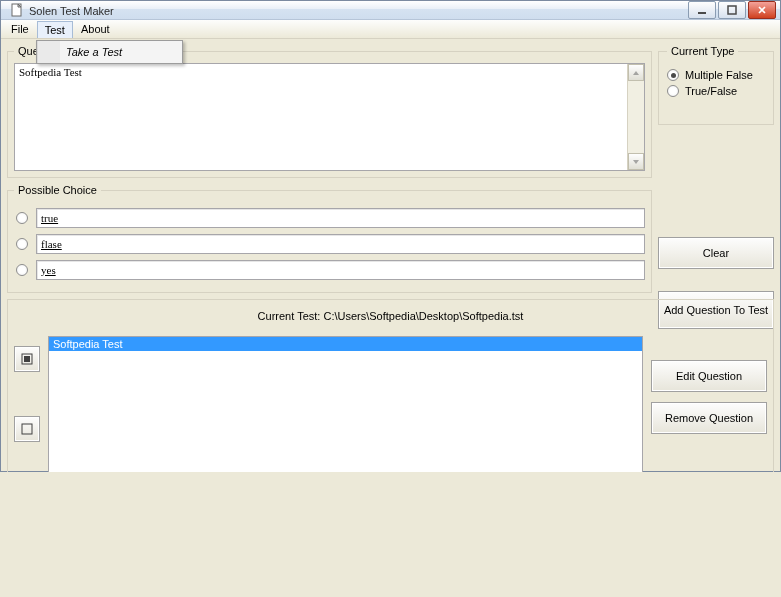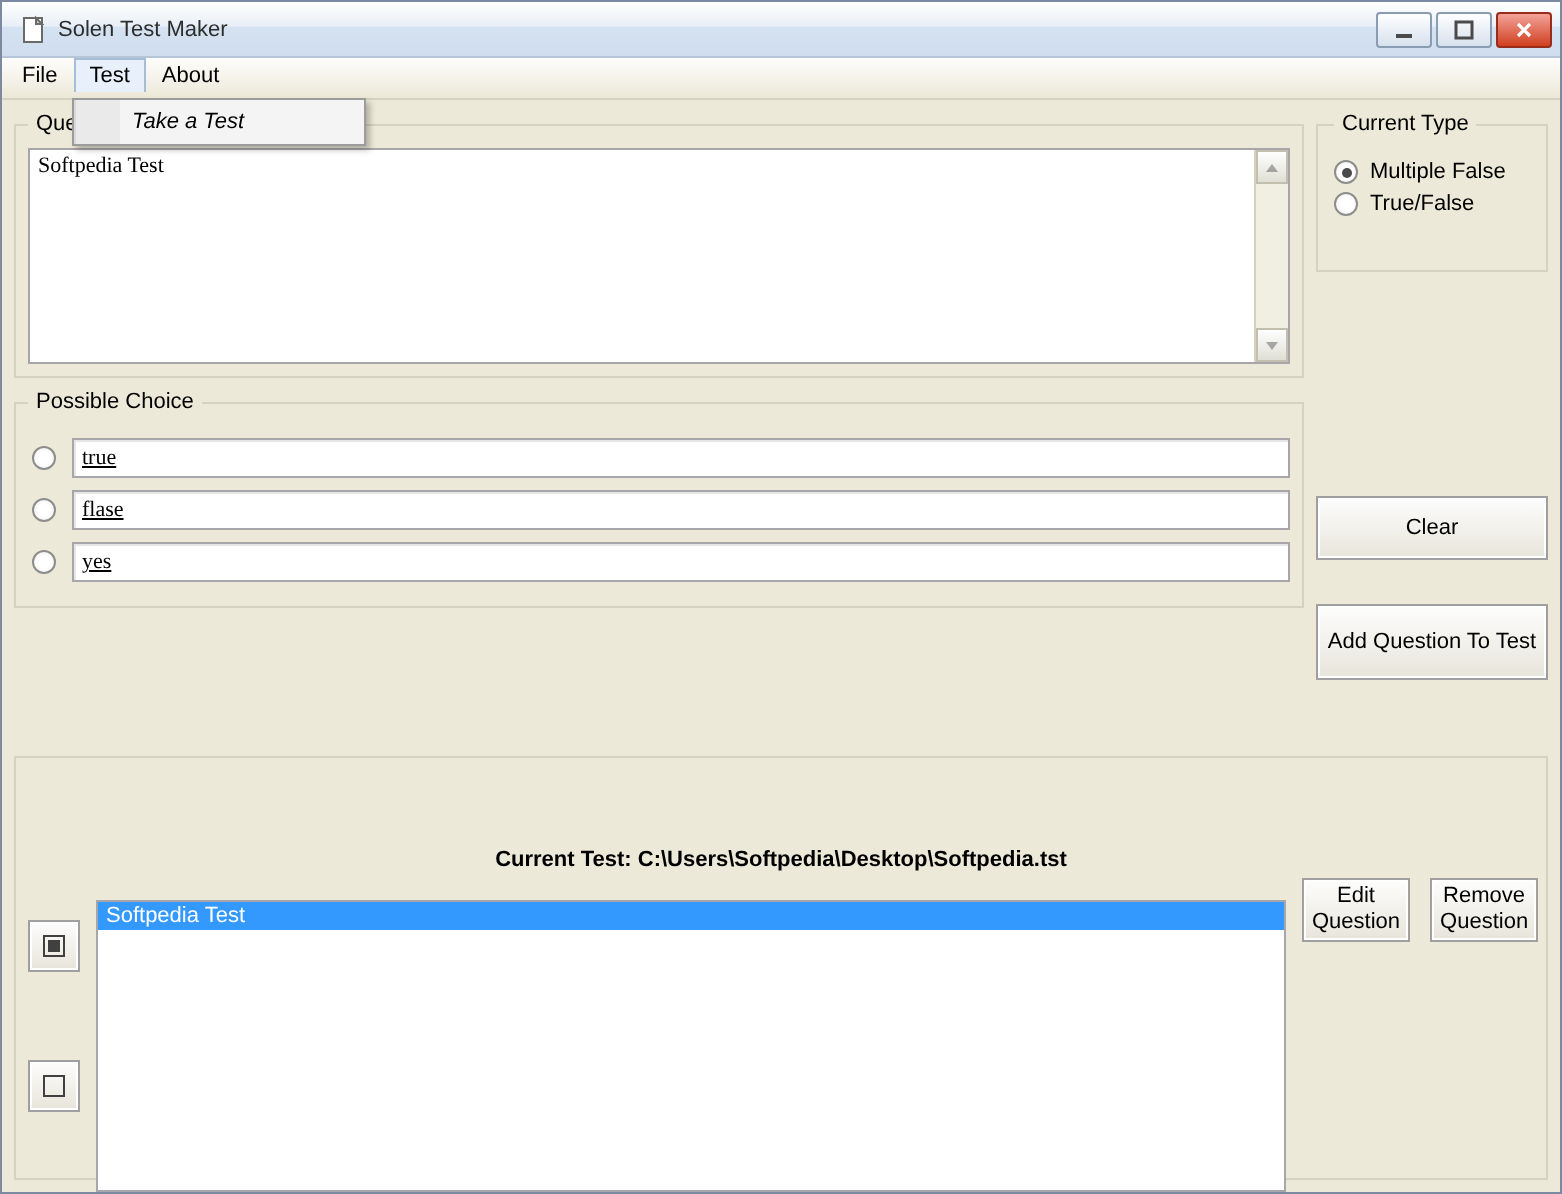--- a/index.html
+++ b/index.html
@@ -1,28 +1,28 @@
 <!DOCTYPE html>
 <html><head>
 <meta charset="utf-8">
 <style>
 * { box-sizing: border-box; margin: 0; padding: 0; font-family: Tahoma, "Segoe UI", sans-serif; font-size: 11px; }
 body { background: #ece9d8; overflow: hidden; }
 
-.window { width: 781px; height: 597px; background: #ece9d8; border: 1px solid #7b8aa0; display: flex; flex-direction: column; }
+.window { width: 781px; height: 472px; background: #ece9d8; border: 1px solid #7b8aa0; display: flex; flex-direction: column; }
 
 .titlebar { height: 28px; background: linear-gradient(to bottom, #ffffff 0%, #e9eff7 45%, #d5e2f1 46%, #cfddee 100%); border-bottom: 1px solid #b6c5d8; display: flex; align-items: center; padding: 0 4px; }
 .titlebar .app-icon { width: 16px; height: 16px; margin: 0 4px; display: inline-flex; }
 .titlebar .title { color: #2d2d2d; flex: 1; padding-top: 1px; }
 .titlebar .wbtns { display: flex; gap: 0; }
 .titlebar .wbtn { width: 28px; height: 18px; border: 1px solid #8a9cb2; background: linear-gradient(to bottom,#fefefe,#d7e1ee); display:flex; align-items:center; justify-content:center; margin-left:2px; border-radius:2px; }
 .titlebar .wbtn.close { background: linear-gradient(to bottom,#f3a29a,#d0401f); border-color:#9a2c1c; color:#fff; }
 .titlebar .wbtn svg { width: 10px; height: 10px; }
 
-.menubar { height: 21px; background: linear-gradient(to bottom,#fdfdfc,#ece9d8); border-bottom: 1px solid #d6d2c2; display: flex; align-items: flex-start; padding-left: 2px; position: relative; }
+.menubar { height: 21px; background: linear-gradient(to bottom,#fdfdfc,#ece9d8); border-bottom: 1px solid #d6d2c2; display: flex; align-items: flex-end; padding-left: 2px; position: relative; }
 .menubar .mitem { padding: 3px 8px; cursor: default; }
 .menubar .mitem.active { background: #e8f0fb; border: 1px solid #a7bcd6; padding: 2px 7px; border-bottom:none; }
 .dropdown { position:absolute; top:20px; left:35px; width:147px; background:#f4f4f4; border:1px solid #9c9c9c; box-shadow: 2px 2px 3px rgba(0,0,0,0.25); z-index: 100; font-style: italic; }
 .dropdown .ditem { padding: 5px 10px 5px 28px; cursor: default; background: linear-gradient(to right,#eaeaea 0, #eaeaea 22px, #f4f4f4 22px); border-left: 1px solid #d9d9d9; }
 
 .client { flex: 1; padding: 6px; display:flex; flex-direction:column; gap:6px; position:relative; }
 
 fieldset { border: 1px solid #d6d2c2; padding: 6px; background:#ece9d8; }
 legend { padding: 0 4px; color:#000; }
 
@@ -43,29 +43,29 @@
 .answers fieldset { }
 .arow { display:flex; align-items:center; gap:8px; margin:6px 0; }
 .arow .radio { margin-left:2px; }
 .ainput { flex:1; border:1px solid #a7a6aa; background:#fff; padding:2px 4px; height:20px; font-family:Tahoma; font-size:11px; outline:none; box-shadow: inset 1px 1px 0 #e6e6e6; text-decoration: underline; }
 
 .mid-side { position:absolute; right:6px; top:198px; width:116px; display:flex; flex-direction:column; gap:22px; }
 .btn { height:32px; border:1px solid #a0a0a0; background:linear-gradient(to bottom,#fdfdfd,#e7e5da); box-shadow: inset 0 0 0 1px #fff; display:flex;align-items:center;justify-content:center; text-align:center; cursor:default; padding:0 4px; }
 .btn span { line-height:1.15; }
 
 .bottom-group { border:1px solid #d6d2c2; padding:10px 6px 10px 6px; margin-top:auto; height:212px; position:relative; }
-.ct-label { text-align:center; font-weight:bold; margin-bottom:14px;margin-top:35px; }
+.ct-label { text-align:center; font-weight:normal; margin-bottom:14px; }
 .list-area { display:flex; gap:8px; align-items:flex-start; }
 .sq-col { display:flex; flex-direction:column; gap:44px; margin-top:10px; }
 .sqbtn { width:26px;height:26px; border:1px solid #a0a0a0; background:linear-gradient(to bottom,#fdfdfd,#e7e5da); box-shadow: inset 0 0 0 1px #fff; display:flex;align-items:center;justify-content:center; }
 .sqbtn svg{width:12px;height:12px;}
 .listbox { flex:1; border:1px solid #a7a6aa; background:#fff; height:146px; overflow:hidden; }
 .lrow { padding:1px 4px; }
 .lrow.sel { background:#3399ff; color:#fff; }
-.bottom-side { position:absolute; right:6px; top:60px; width:116px; display:flex; flex-direction:row; gap:10px; }
+.bottom-side { position:absolute; right:6px; top:60px; width:116px; display:flex; flex-direction:column; gap:10px; }
 
 .row-ans-wrap { display:flex; gap:6px; }
 .answers { flex:1; }
 </style>
 </head>
 <body>
 
 <div class="window">
 
   <div class="titlebar">

